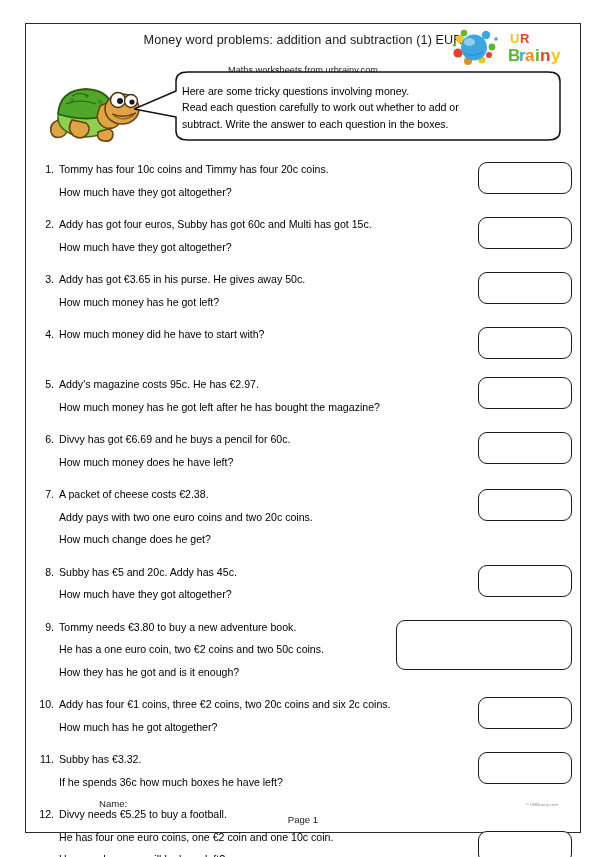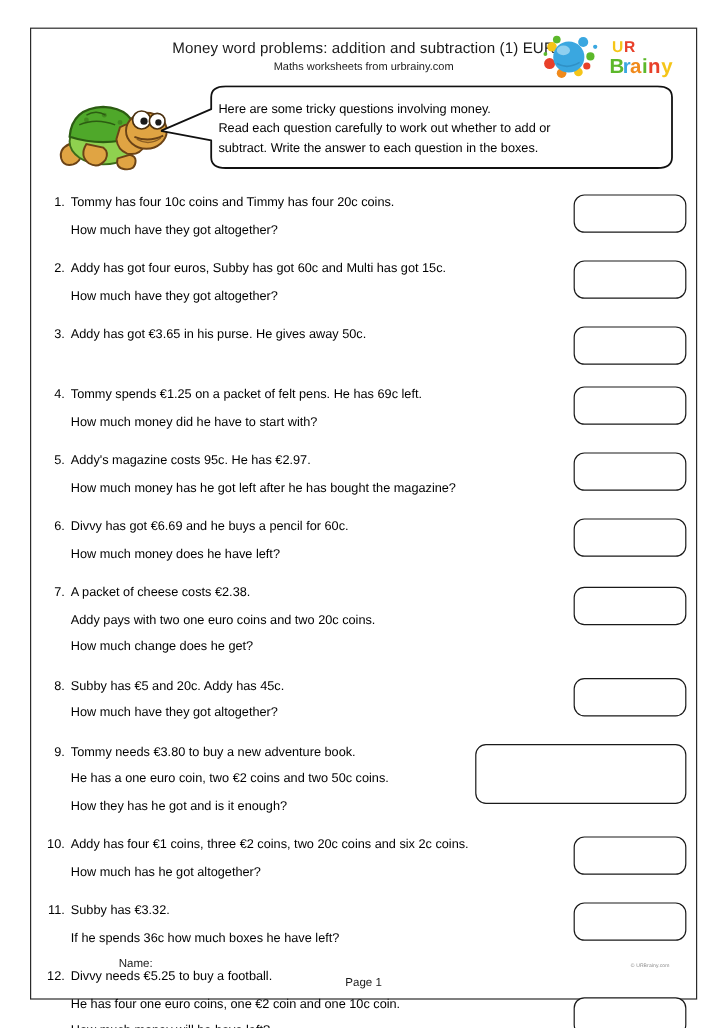--- a/index.html
+++ b/index.html
@@ -43,21 +43,21 @@
     font-size: 12.6px;
     letter-spacing: 0.1px;
     color: #1a1a1a;
     line-height: 15px;
     white-space: nowrap;
   }
   .subtitle {
     font-size: 9.2px;
     color: #1a1a1a;
     line-height: 13px;
-    margin-top: 1px;
+    margin-top: 16px;
   }
 
   
   .logo {
     position: absolute;
     right: 10px;
     top: 3px;
     width: 118px;
     height: 44px;
   }
@@ -298,30 +298,30 @@
       </div>
       <div class="qbox-cell">
         <div class="abox"></div>
       </div>
     </div>
 
     <div class="qrow" data-qindex="2">
       <div class="qnum">3.</div>
       <div class="qlines">
         <div class="qline">Addy has got €3.65 in his purse. He gives away 50c.</div>
+        <div class="qline">How much money has he got left?</div>
       </div>
       <div class="qbox-cell">
         <div class="abox"></div>
       </div>
     </div>
 
     <div class="qrow" data-qindex="3">
       <div class="qnum">4.</div>
       <div class="qlines">
-        <div class="qline">Tommy spends €1.25 on a packet of felt pens. He has 69c left.</div>
         <div class="qline">How much money did he have to start with?</div>
       </div>
       <div class="qbox-cell">
         <div class="abox"></div>
       </div>
     </div>
 
     <div class="qrow" data-qindex="4">
       <div class="qnum">5.</div>
       <div class="qlines">

